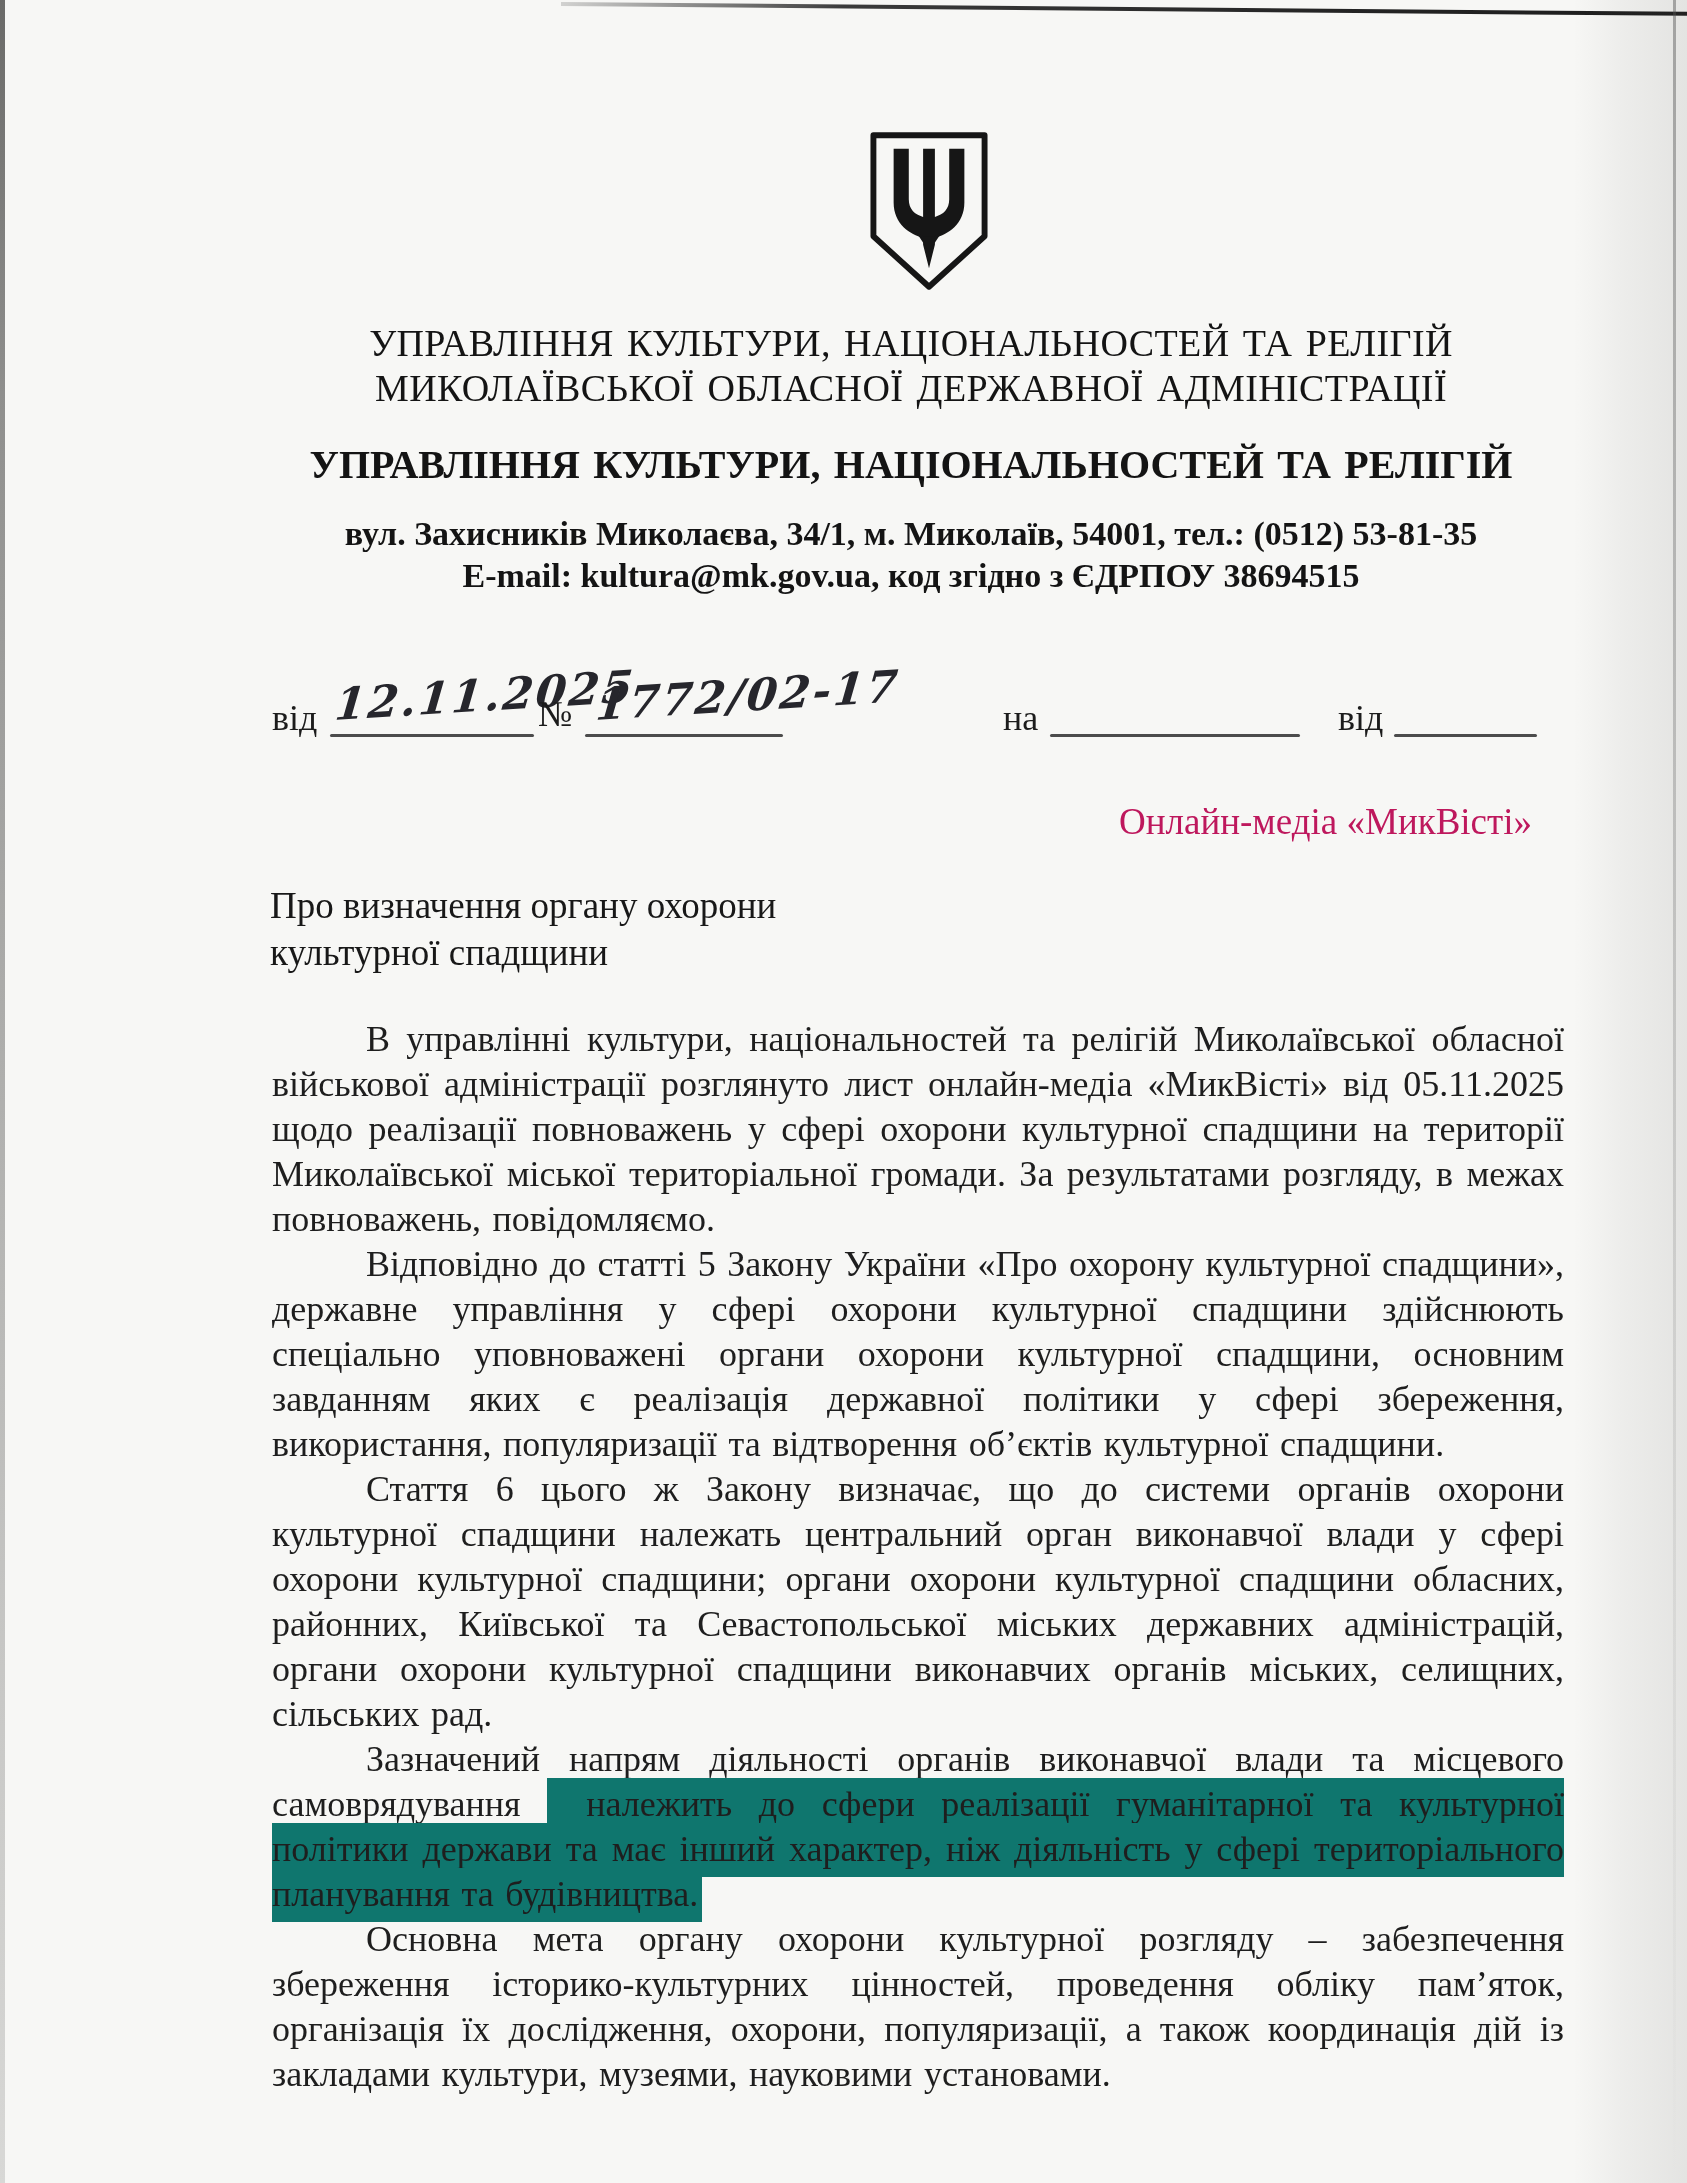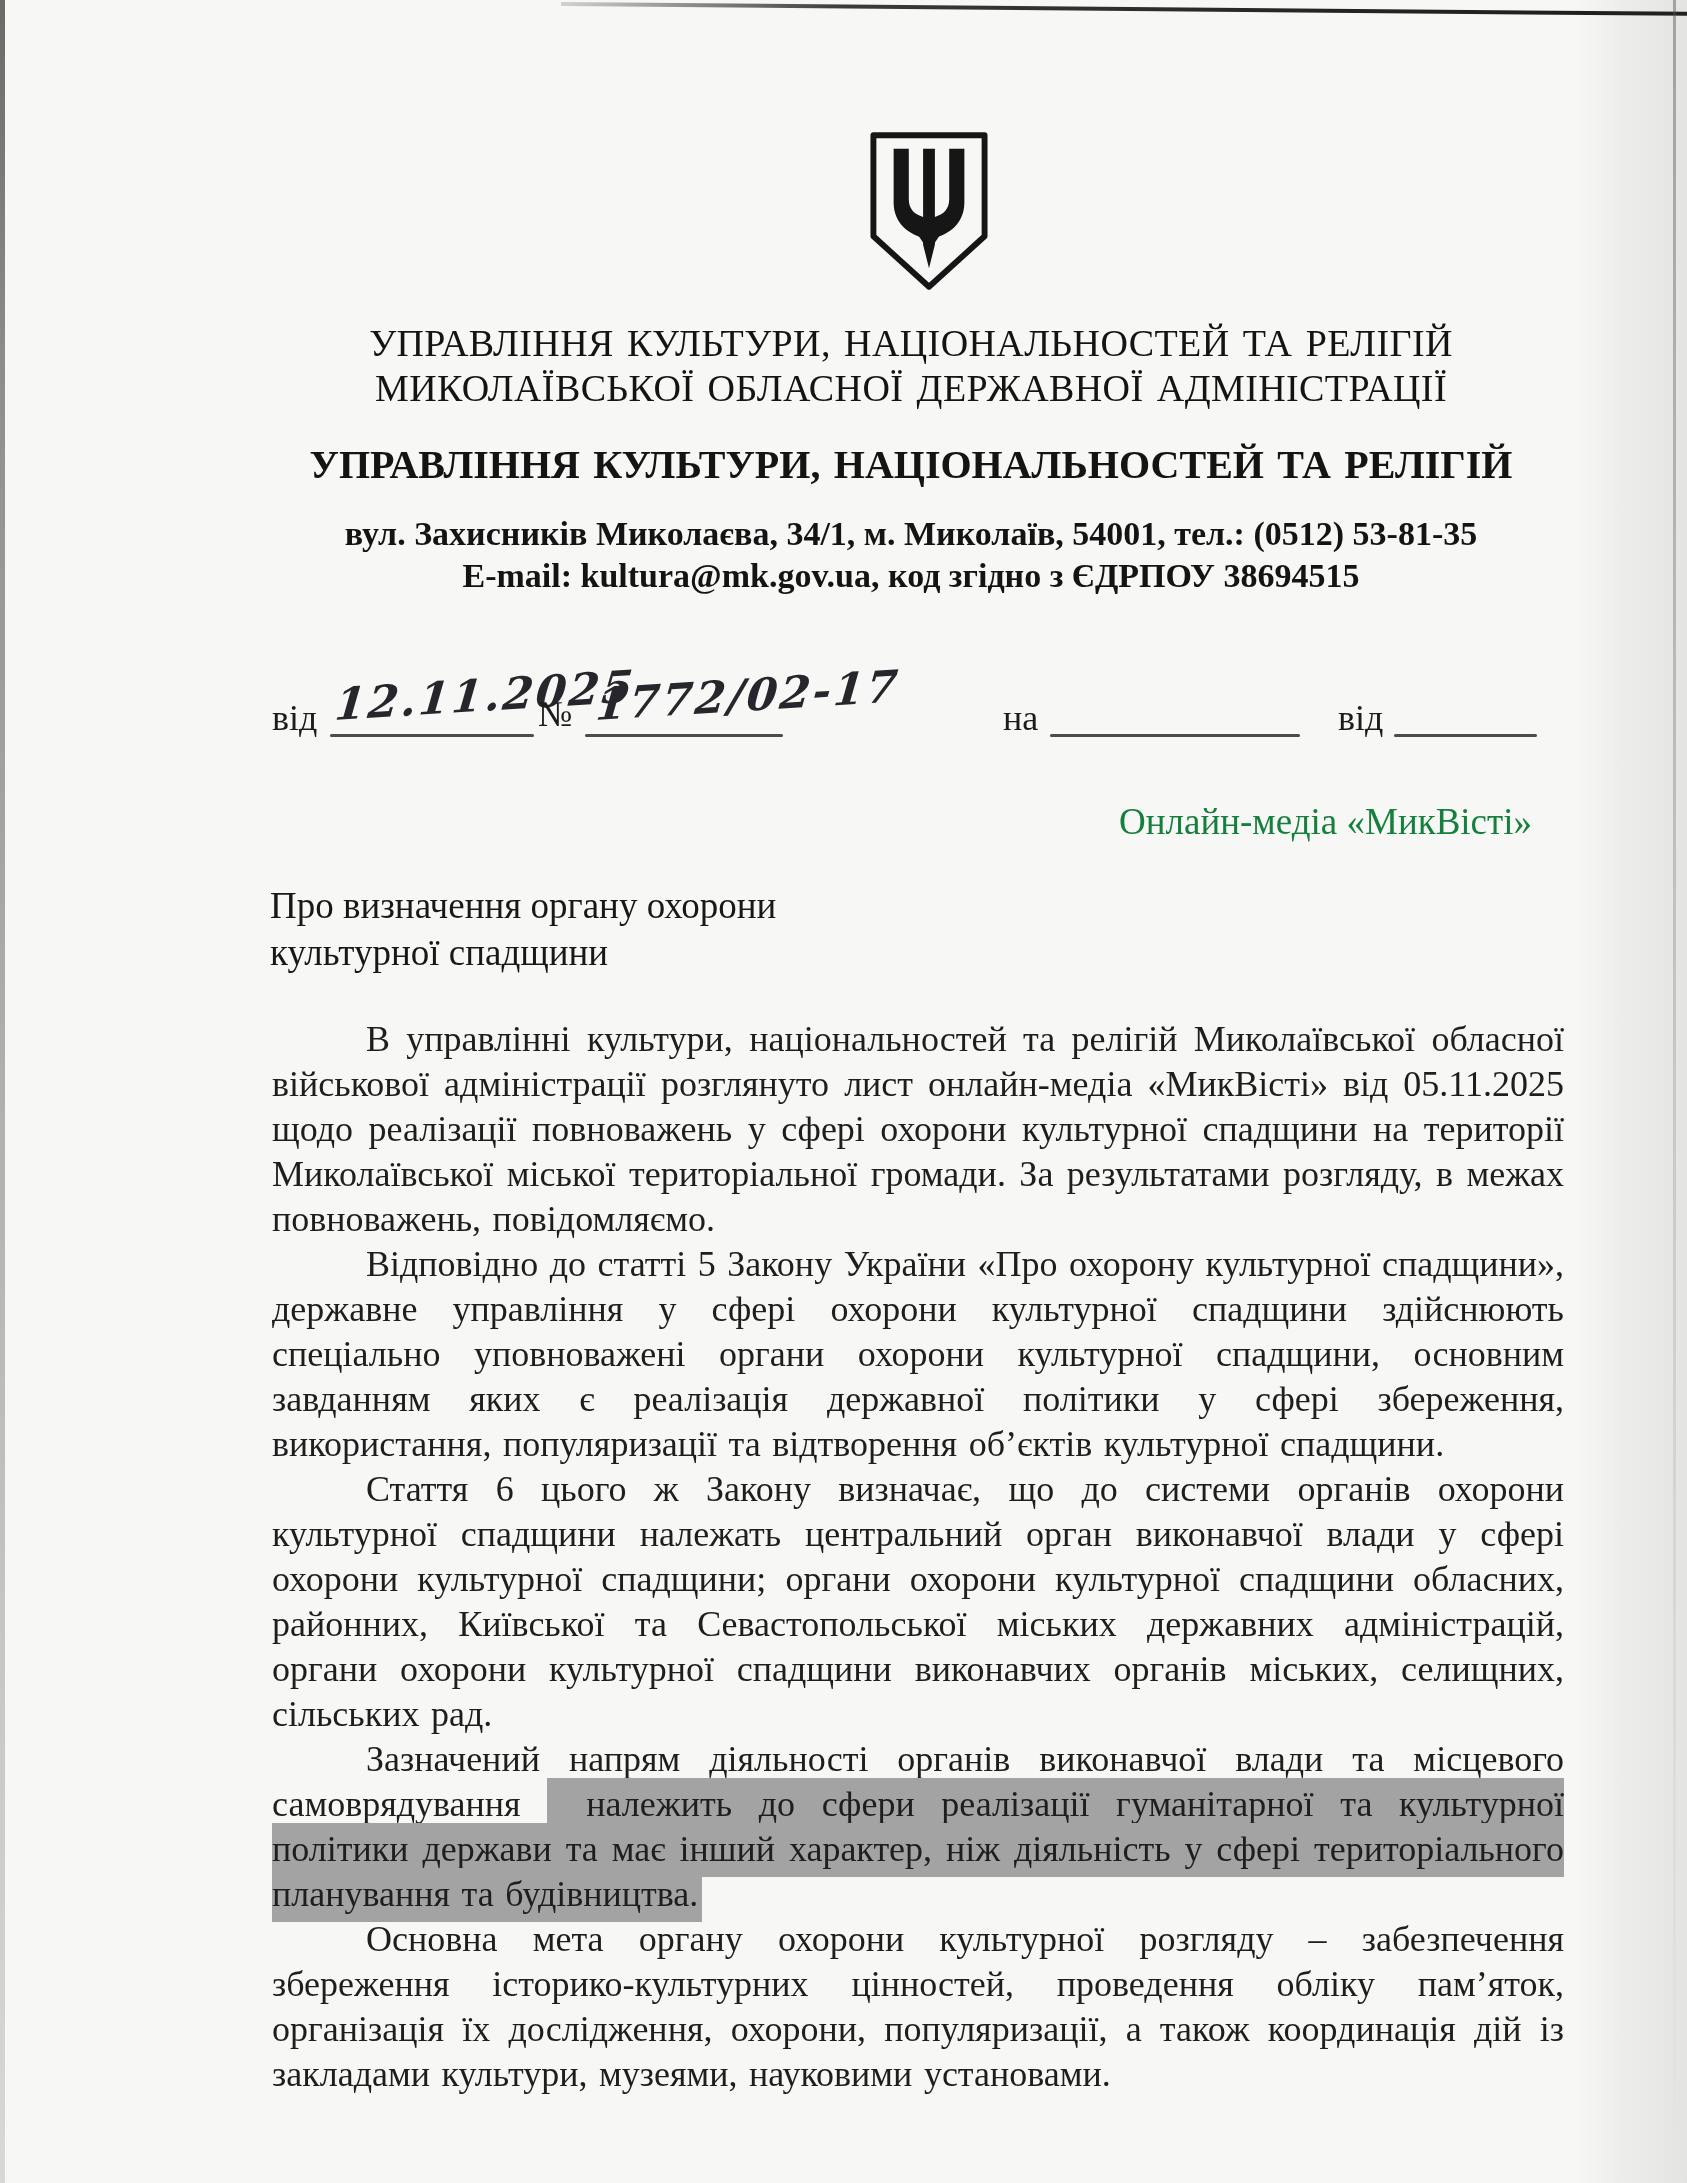--- a/index.html
+++ b/index.html
@@ -54,21 +54,21 @@
   .handwriting{
     position:absolute;top:-6.7px;
     font-family:"DejaVu Serif",serif;font-style:italic;font-weight:700;
     font-size:44px;line-height:1;letter-spacing:2.5px;color:#26262c;
     transform:rotate(-3.5deg) skewX(-9deg);transform-origin:left bottom;
     white-space:nowrap;
   }
   
   .addressee{
     position:absolute;left:928px;top:800px;width:604px;
-    text-align:right;font-size:37px;line-height:44px;color:#15803d;
+    text-align:right;font-size:37px;line-height:44px;color:#be185d;
   }
   .subject{
     position:absolute;left:270px;top:882px;width:675px;
     font-size:37px;line-height:47px;color:#181818;
   }
   
   .body-text{
     position:absolute;left:272px;top:1017px;width:1292px;
     font-size:36px;line-height:45px;color:#1e1e1e;
   }
@@ -127,18 +127,18 @@
 
   <div class="subject">
     <div>Про визначення органу охорони</div>
     <div>культурної спадщини</div>
   </div>
 
   <div class="body-text">
     <p><span>В управлінні культури, національностей та релігій Миколаївської обласної військової адміністрації розглянуто лист онлайн-медіа «МикВісті» від 05.11.2025 щодо реалізації повноважень у сфері охорони культурної спадщини на території Миколаївської міської територіальної громади. За результатами розгляду, в межах повноважень, повідомляємо.</span></p>
     <p><span>Відповідно до статті 5 Закону України «Про охорону культурної спадщини», державне управління у сфері охорони культурної спадщини здійснюють спеціально уповноважені органи охорони культурної спадщини, основним завданням яких є реалізація державної політики у сфері збереження, використання, популяризації та відтворення об’єктів культурної спадщини.</span></p>
     <p><span>Стаття 6 цього ж Закону визначає, що до системи органів охорони культурної спадщини належать центральний орган виконавчої влади у сфері охорони культурної спадщини; органи охорони культурної спадщини обласних, районних, Київської та Севастопольської міських державних адміністрацій, органи охорони культурної спадщини виконавчих органів міських, селищних, сільських рад.</span></p>
-    <p><span>Зазначений напрям діяльності органів виконавчої влади та місцевого самоврядування </span><mark style="background: #a3a3a3; padding-left: 39px;">належить до сфери реалізації гуманітарної та культурної політики держави та має інший характер, ніж діяльність у сфері територіального планування та будівництва.</mark></p>
+    <p><span>Зазначений напрям діяльності органів виконавчої влади та місцевого самоврядування </span><mark style="background: #0f766e; padding-left: 39px;">належить до сфери реалізації гуманітарної та культурної політики держави та має інший характер, ніж діяльність у сфері територіального планування та будівництва.</mark></p>
     <p><span>Основна мета органу охорони культурної розгляду – забезпечення збереження історико-культурних цінностей, проведення обліку пам’яток, організація їх дослідження, охорони, популяризації, а також координація дій із закладами культури, музеями, науковими установами.</span></p>
   </div>
 
 </div>
 
 
 </body></html>

